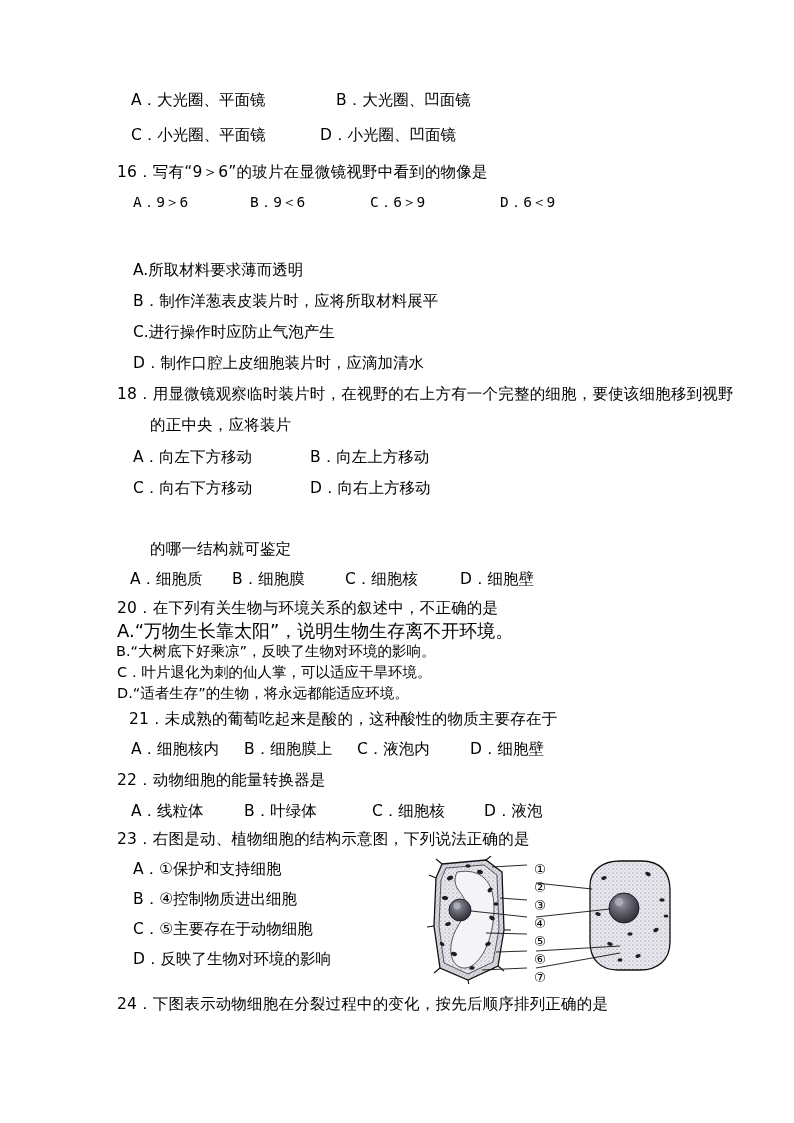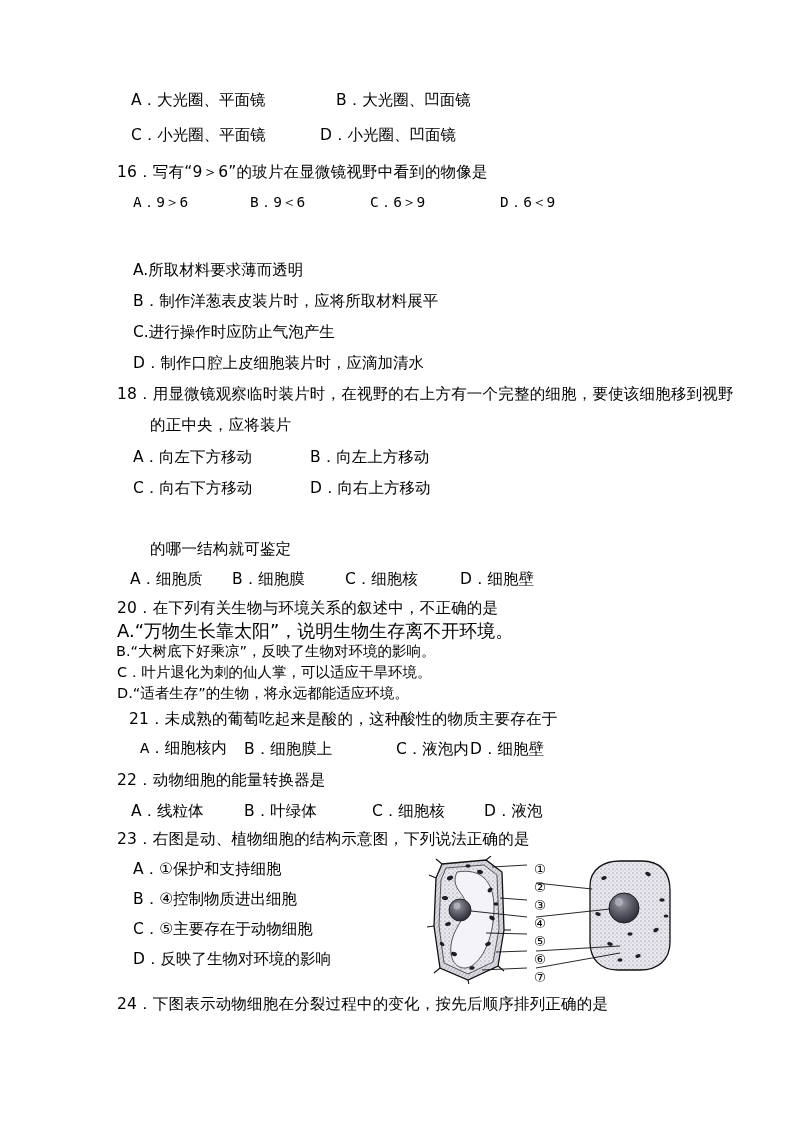--- a/index.html
+++ b/index.html
@@ -99,23 +99,23 @@
   <div class="opt-cell" style="left:345px; top:571px;">C．细胞核</div>
   <div class="opt-cell" style="left:460px; top:571px;">D．细胞壁</div>
 
   <div class="qline" style="left:117px; top:600px;"><span>20．</span><span>在下列有关生物与环境关系的叙述中，不正确的是</span></div>
   <div class="opt-cell" style="left:117px; top:622px; font-size:18px;">A.“万物生长靠太阳”，说明生物生存离不开环境。</div>
   <div class="opt-cell" style="left:116px; top:643px; font-size:14.5px;">B.“大树底下好乘凉”，反映了生物对环境的影响。</div>
   <div class="opt-cell" style="left:117px; top:664px; font-size:14.5px;">C．叶片退化为刺的仙人掌，可以适应干旱环境。</div>
   <div class="opt-cell" style="left:117px; top:685px; font-size:14.5px;">D.“适者生存”的生物，将永远都能适应环境。</div>
 
   <div class="qline" style="left:117px; top:711px;margin-left:12px;"><span>21．</span><span>未成熟的葡萄吃起来是酸的，这种酸性的物质主要存在于</span></div>
-  <div class="opt-cell" style="left:140px; top:741px;font-family:Liberation Mono, monospace;">A．细胞核内</div>
+  <div class="opt-cell" style="left:131px; top:741px;">A．细胞核内</div>
   <div class="opt-cell" style="left:244px; top:741px;">B．细胞膜上</div>
-  <div class="opt-cell" style="left:357px; top:741px;margin-left:39px;">C．液泡内</div>
+  <div class="opt-cell" style="left:357px; top:741px;">C．液泡内</div>
   <div class="opt-cell" style="left:470px; top:741px;">D．细胞壁</div>
 
   <div class="qline" style="left:117px; top:772px;"><span>22．</span><span>动物细胞的能量转换器是</span></div>
   <div class="opt-cell" style="left:131px; top:803px;">A．线粒体</div>
   <div class="opt-cell" style="left:244px; top:803px;">B．叶绿体</div>
   <div class="opt-cell" style="left:372px; top:803px;">C．细胞核</div>
   <div class="opt-cell" style="left:484px; top:803px;">D．液泡</div>
 
   <div class="qline" style="left:117px; top:831px;"><span>23．</span><span>右图是动、植物细胞的结构示意图，下列说法正确的是</span></div>
   <div class="opt-cell" style="left:133px; top:861px;">A．①保护和支持细胞</div>

